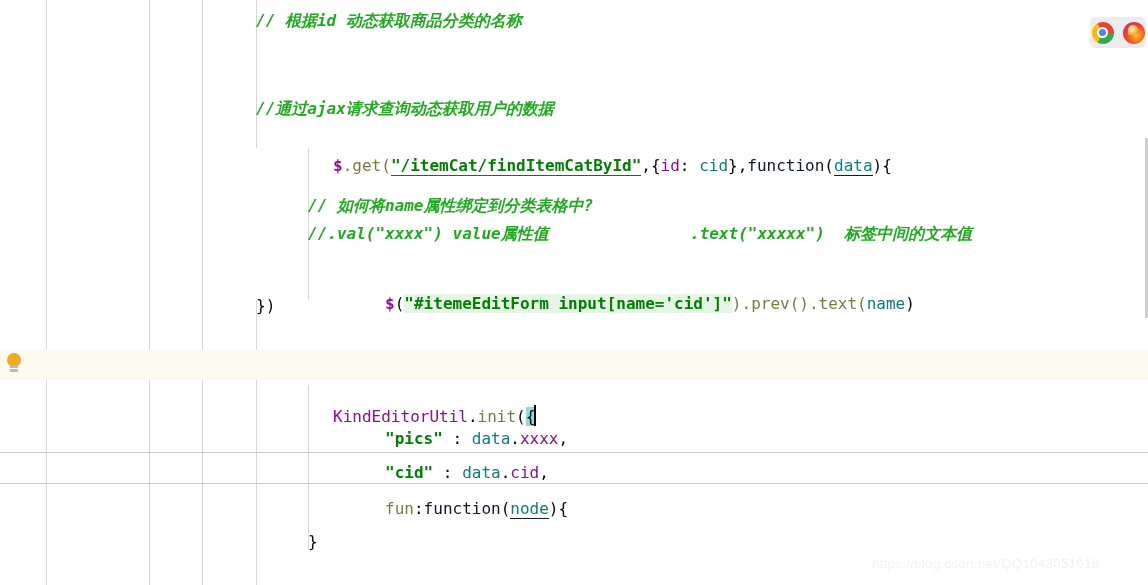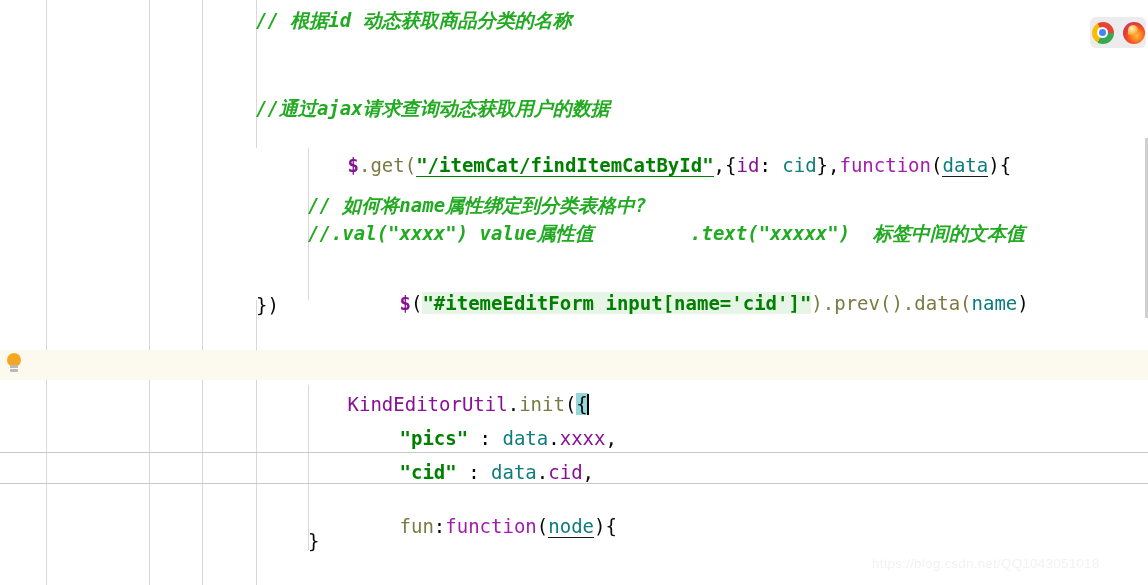--- a/index.html
+++ b/index.html
@@ -20,37 +20,37 @@
 
   
   .curline{
     position:absolute;left:0;width:1148px;height:30px;
     background:#fcfaef;
   }
 
   
   .code{
     position:absolute;left:0;top:0;width:956px;height:585px;
-    font-size:19px;line-height:33px;
+    font-size:16px;line-height:33px;
     white-space:pre;
     border-radius:14px;
   }
   .line{position:absolute;left:0;width:1148px;height:33px;}
   .ln-txt{position:absolute;white-space:pre;}
 
   
   .t-cmt      {color:#22aa22;font-style:italic;font-weight:bold;}
   .t-kw       {color:#000080;font-weight:bold;}
   .t-str      {color:#008000;font-weight:bold;}
   .t-fld      {color:#871094;}
   .t-local    {color:#0d7c7c;}
   .t-fn       {color:#7a7a43;}
   .t-plain    {color:#080808;}
   .t-jq       {color:#871094;font-weight:bold;}
-  .t-funckw   {color:#a21caf;margin-top:22px;}
+  .t-funckw   {color:#0f172a;margin-top:22px;}
   .t-cls      {color:#871094;}
 
   
   .u-solid{border-bottom:1px solid currentColor;}
   .u-data{
     border-bottom:1px solid #1a1a1a;
   }
   .sel-str{background:#e7f5e7;}
   .brk-match{background:#93d9d9;}
   .caret{
@@ -178,52 +178,52 @@
 
     
     <div class="line" style="top:213px;">
       <span class="ln-txt t-cmt" style="left:308px;top:4px;">//.val("xxxx") value属性值</span>
       <span class="ln-txt t-cmt" style="left:690px;top:4px;">.text("xxxxx")  标签中间的文本值</span>
     </div>
 
     
     <div class="line" style="top:250px;">
       <span class="ln-txt" style="left:308px;top:4px;">
-        <span class="t-jq">$</span><span class="t-plain">(</span><span class="t-str sel-str">"#itemeEditForm input[name='cid']"</span><span class="t-fn">).prev().data(</span><span class="t-local">name</span><span class="t-plain">)</span>
+        <span class="t-jq">$</span><span class="t-plain">(</span><span class="t-str sel-str">"#itemeEditForm input[name='cid']"</span><span class="t-fn">).prev().text(</span><span class="t-local">name</span><span class="t-plain">)</span>
       </span>
     </div>
 
     
     <div class="line" style="top:285px;">
       <span class="ln-txt t-plain" style="left:256px;top:4px;">})</span>
     </div>
 
     
     <div class="line" style="top:351px;">
-      <span class="ln-txt" style="left:256px;top:4px;">
+      <span class="ln-txt" style="left:256px;top:16px;">
         <span class="t-cls">KindEditorUtil</span><span class="t-plain">.</span><span class="t-fn">init</span><span class="t-plain">(</span><span class="t-plain brk-match">{</span><span class="caret"></span>
       </span>
     </div>
 
     
     <div class="line" style="top:385px;">
       <span class="ln-txt" style="left:308px;top:4px;">
         <span class="t-str">"pics"</span><span class="t-plain"> : </span><span class="t-local">data</span><span class="t-plain">.</span><span class="t-fld">xxxx</span><span class="t-plain">,</span>
       </span>
     </div>
 
     
     <div class="line" style="top:419px;">
       <span class="ln-txt" style="left:308px;top:4px;">
         <span class="t-str">"cid"</span><span class="t-plain"> : </span><span class="t-local">data</span><span class="t-plain">.</span><span class="t-fld">cid</span><span class="t-plain">,</span>
       </span>
     </div>
 
     
-    <div class="line" style="top:473px;text-align:right;">
+    <div class="line" style="top:455px;text-align:right;">
       <span class="ln-txt" style="left:308px;top:4px;">
         <span class="t-fn">fun</span><span class="t-plain">:</span><span class="t-funckw">function</span><span class="t-plain">(</span><span class="t-local u-data">node</span><span class="t-plain">){</span>
       </span>
     </div>
 
     
 
     
     <div class="line" style="top:521px;">
       <span class="ln-txt t-plain" style="left:308px;top:4px;">}</span>

